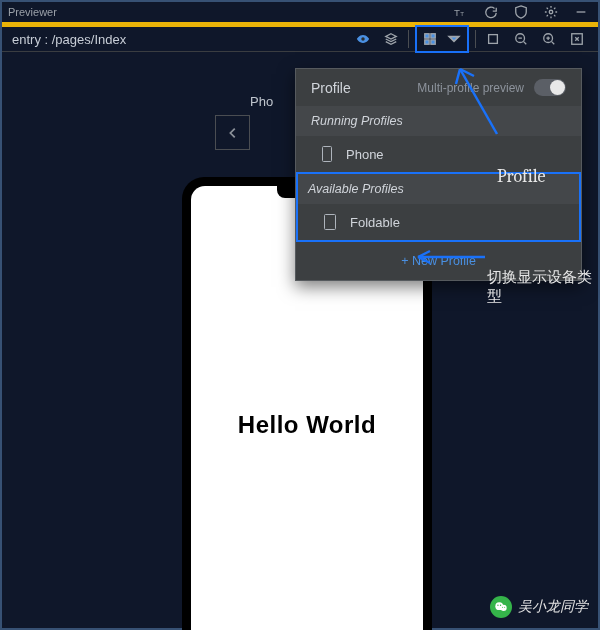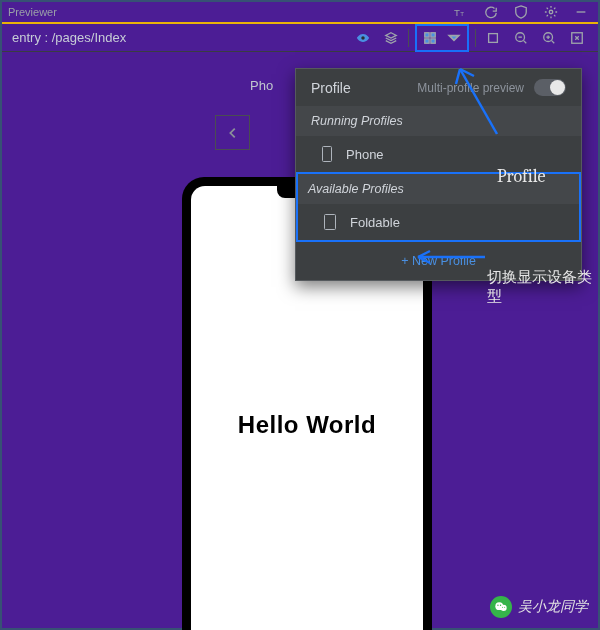--- a/index.html
+++ b/index.html
@@ -1,30 +1,30 @@
 <!DOCTYPE html>
 <html><head>
   <meta charset="utf-8">
   <style>
     * { margin:0; padding:0; box-sizing:border-box; font-family:Arial,"Microsoft YaHei",sans-serif; }
     body { width:600px; height:630px; background:#375174; overflow:hidden; position:relative; }
-    .inner { position:absolute; left:2px; top:2px; width:596px; height:626px; background:#4c1d95; }
+    .inner { position:absolute; left:2px; top:2px; width:596px; height:626px; background:#0f172a; }
     .titlebar { height:20px; display:flex; align-items:center; justify-content:space-between; padding:0 6px; color:#9aa0a8; font-size:11px; }
     .tb-icons { display:flex; gap:8px; align-items:center; color:#9aa0a8; }
     .tb-icons span { cursor:pointer; }
-    .pathbar { height:30px; display:flex; align-items:center; justify-content:space-between; padding:0 10px; color:#c7cdd6; font-size:13px; border-top:2px solid #eab308; border-bottom:1px solid #3a3d41; }
+    .pathbar { height:30px; display:flex; align-items:center; justify-content:space-between; padding:0 10px; color:#c7cdd6; font-size:13px; border-top:5px solid #eab308; border-bottom:1px solid #3a3d41; }
     .path-icons { display:flex; align-items:center; gap:6px; }
     .ico { width:22px; height:22px; display:flex; align-items:center; justify-content:center; color:#9ea4ab; cursor:pointer; border-radius:3px; }
     .ico svg { width:14px; height:14px; stroke:#9ea4ab; fill:none; stroke-width:1.5; }
     .sep { width:1px; height:18px; background:#4a4d52; }
     .grid-group { display:flex; align-items:center; gap:2px; border:2px solid #1971f9; padding:1px 2px; }
     .grid-btn svg rect { fill:#4a90e2; }
     .drop-btn svg { fill:#4a90e2; }
     .stage { position:absolute; left:0; top:50px; right:0; bottom:0; }
-    .phone-label { position:absolute; left:248px; top:26px; color:#c0c6ce; font-size:13px; }
+    .phone-label { position:absolute; left:248px; top:42px; color:#c0c6ce; font-size:13px; }
     .nav-left { position:absolute; left:213px; top:63px; width:35px; height:35px; border:1px solid #4a4d52; display:flex; align-items:center; justify-content:center; color:#8b9199; }
     .nav-left svg{ width:14px; height:14px; stroke:#8b9199; fill:none; stroke-width:2;}
     .device { position:absolute; left:180px; top:125px; width:250px; height:495px; background:#000; border-radius:22px; padding:9px; }
     .screen { width:100%; height:100%; background:#fff; border-radius:14px; display:flex; align-items:center; justify-content:center; }
     .notch { position:absolute; left:50%; top:9px; transform:translateX(-50%); width:60px; height:12px; background:#000; border-radius:0 0 8px 8px; }
     .hello { font-size:24px; font-weight:700; color:#000; letter-spacing:0.5px; }
     .panel { position:absolute; left:293px; top:16px; width:287px; background:#3c3f41; border:1px solid #565a5e; box-shadow:0 6px 16px rgba(0,0,0,.5); color:#d0d4da; font-size:13px; }
     .panel-row { padding:10px 15px; display:flex; align-items:center; gap:12px; }
     .panel-head { justify-content:space-between; }
     .panel-title { font-size:14px; }

